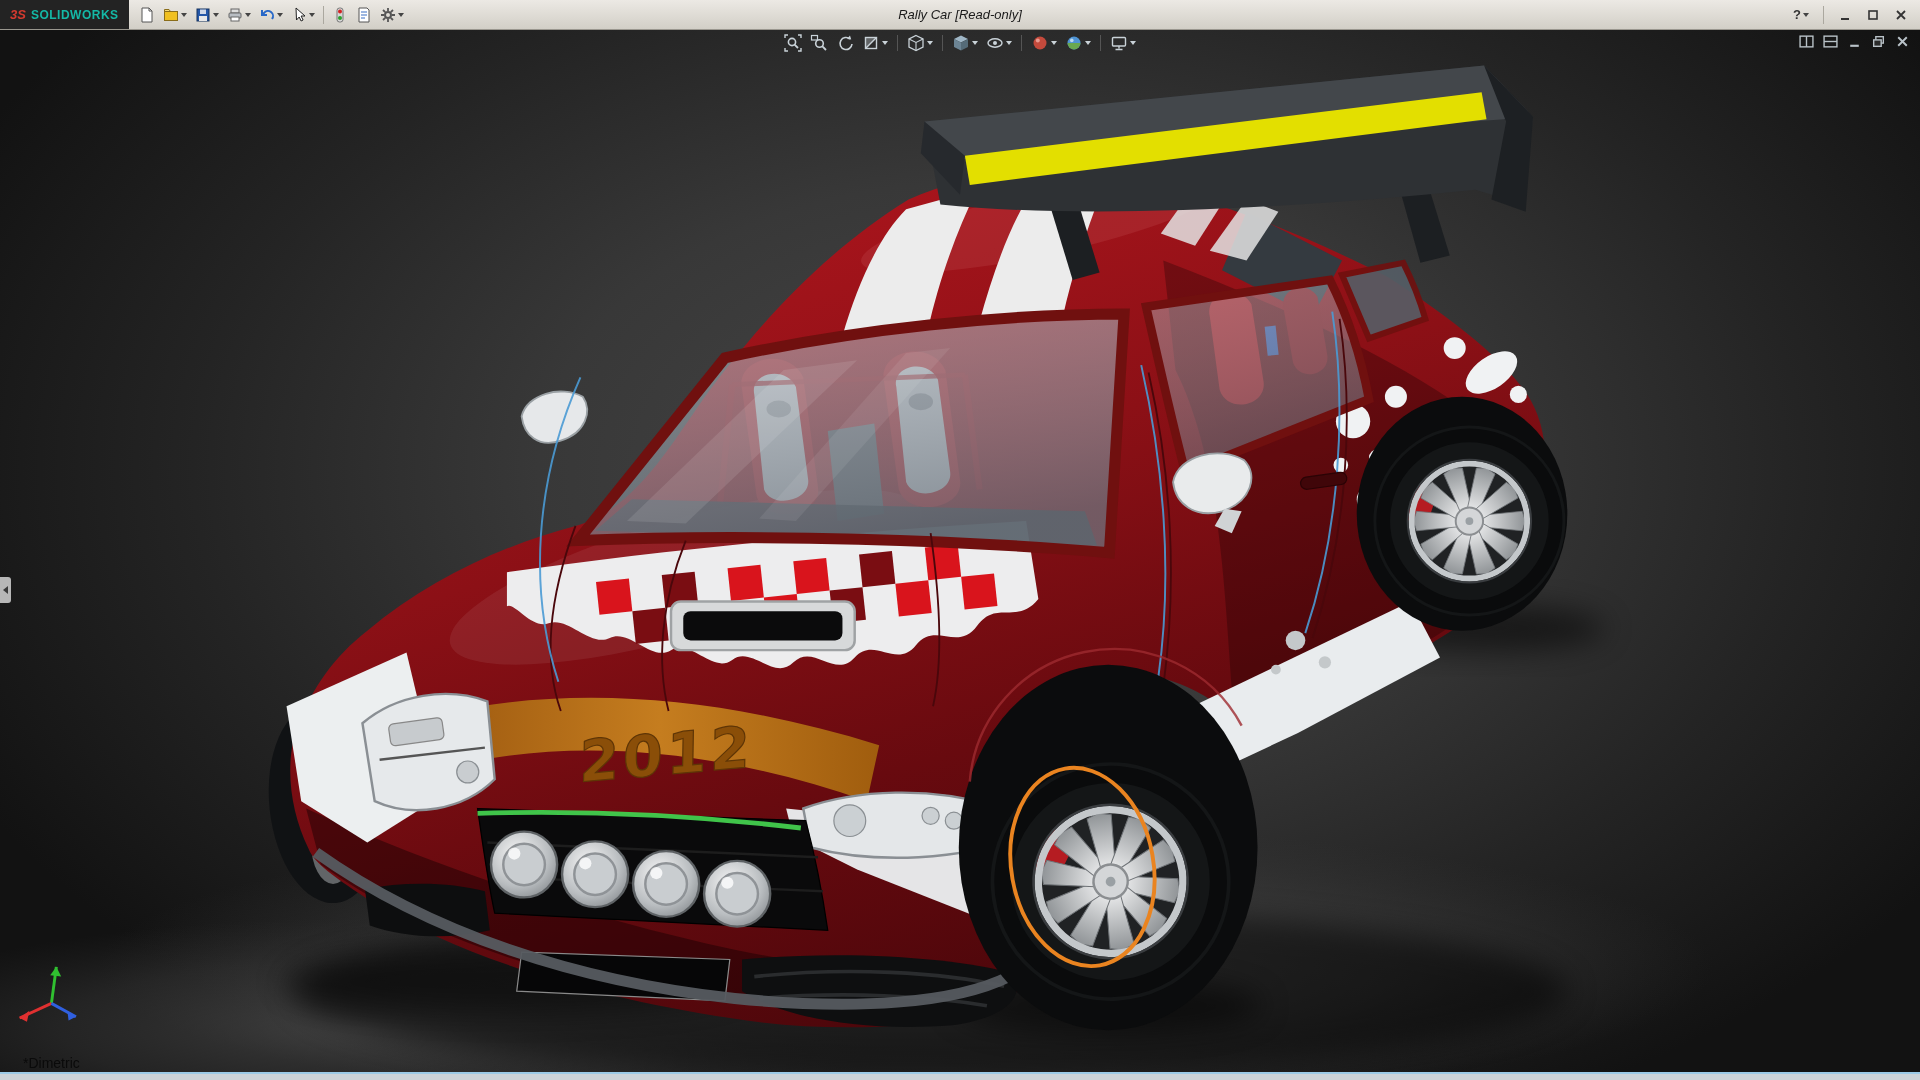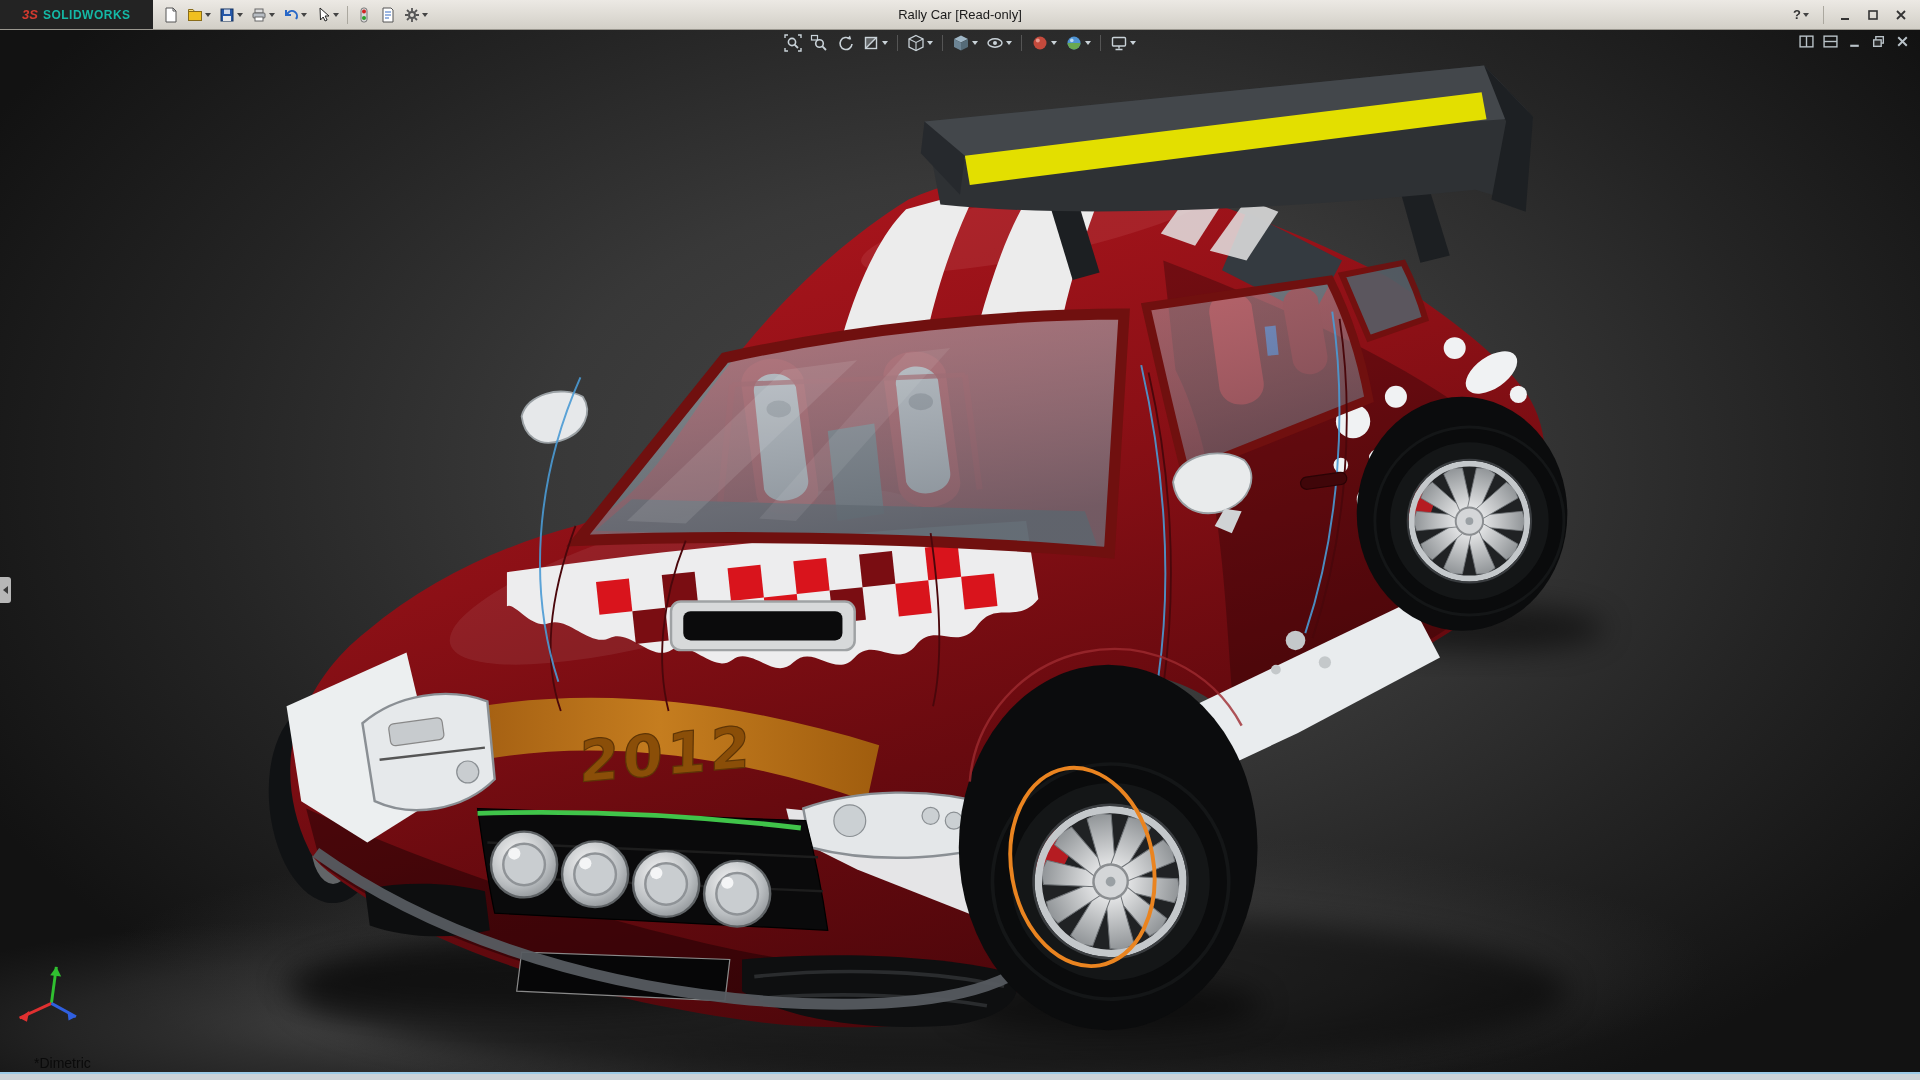--- a/index.html
+++ b/index.html
@@ -3,47 +3,47 @@
 <meta charset="utf-8">
 <style>
   html,body{margin:0;padding:0;}
   body{width:1920px;height:1080px;position:relative;overflow:hidden;background:#1d1d1d;
        font-family:"Liberation Sans",sans-serif;}
   
   .titlebar{position:absolute;top:0;left:0;right:0;height:29px;
     background:linear-gradient(#ece9e4,#d2cfc7);border-bottom:1px solid #9a978f;
     display:flex;align-items:center;z-index:30;}
   .logo{height:29px;background:#232323;display:flex;align-items:center;gap:5px;
-    padding:0 22px;margin-right:6px;text-align:center;}
+    padding:0 10px;margin-right:6px;text-align:center;}
   .logo .pfx{color:#d43a2f;font-weight:bold;font-style:italic;font-size:13px;}
   .logo .brand{color:#14b8a6;font-weight:bold;font-size:12px;letter-spacing:.5px;}
   .tbtn{display:flex;align-items:center;gap:2px;height:24px;padding:0 3px;background:transparent;
     border:1px solid transparent;border-radius:2px;}
   .tbtn svg{display:block;}
   .dd{width:0;height:0;border-left:3px solid transparent;border-right:3px solid transparent;
     border-top:4px solid #444;}
   .dd-light{border-top-color:#c9d2d8;}
   .sep{width:1px;height:18px;background:#aba89f;margin:0 4px;}
-  .apptitle{position:absolute;left:50%;transform:translateX(-50%);font-size:13px;color:#1a1a1a;}
+  .apptitle{position:absolute;left:50%;transform:translateX(-50%);font-size:13px;color:#1a1a1a;font-style:italic;}
   .winctrls{margin-left:auto;display:flex;align-items:center;gap:6px;padding-right:8px;}
   .help{font-size:13px;font-weight:bold;color:#333;}
   
   .viewport{position:absolute;top:29px;left:0;right:0;bottom:6px;
     background:radial-gradient(1150px 720px at 52% 42%, #464646 0%, #383838 40%, #242424 70%, #121212 100%);
     overflow:hidden;}
   .scene{position:absolute;inset:0;width:100%;height:100%;}
   .hud{position:absolute;top:4px;left:50%;transform:translateX(-50%);display:flex;align-items:center;gap:4px;z-index:10;}
   .hud-btn{display:flex;align-items:center;gap:2px;background:transparent;border:0;padding:1px 2px;}
   .sepd{width:1px;height:16px;background:#555;margin:0 3px;}
   .docctrls{position:absolute;top:5px;right:10px;display:flex;align-items:center;gap:9px;z-index:10;}
   .collapse-tab{position:absolute;left:0;top:548px;width:11px;height:26px;background:#b7b7b7;
     border-radius:0 3px 3px 0;display:flex;align-items:center;justify-content:center;z-index:10;}
   .collapse-tab i{display:block;width:0;height:0;border-top:4px solid transparent;
     border-bottom:4px solid transparent;border-right:5px solid #3a3a3a;}
-  .viewlabel{position:absolute;left:34px;bottom:3px;font-size:14px;color:#0a0a0a;z-index:10;}
+  .viewlabel{position:absolute;left:23px;bottom:3px;font-size:14px;color:#0a0a0a;z-index:10;}
   
   .bottomstrip{position:absolute;left:0;right:0;bottom:0;height:6px;background:#ccd3d8;
     border-top:2px solid #9ccae6;z-index:30;}
 </style>
 </head>
 <body>
 
 <div class="titlebar">
   <div class="logo">
     <span class="pfx">3S</span>

